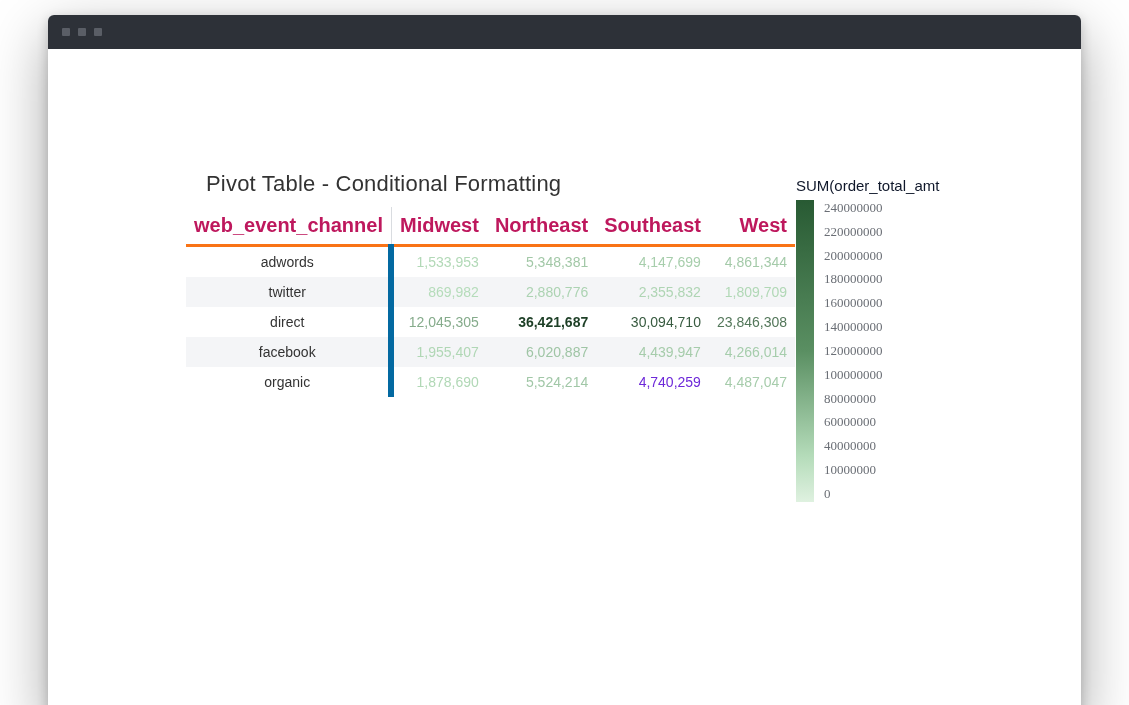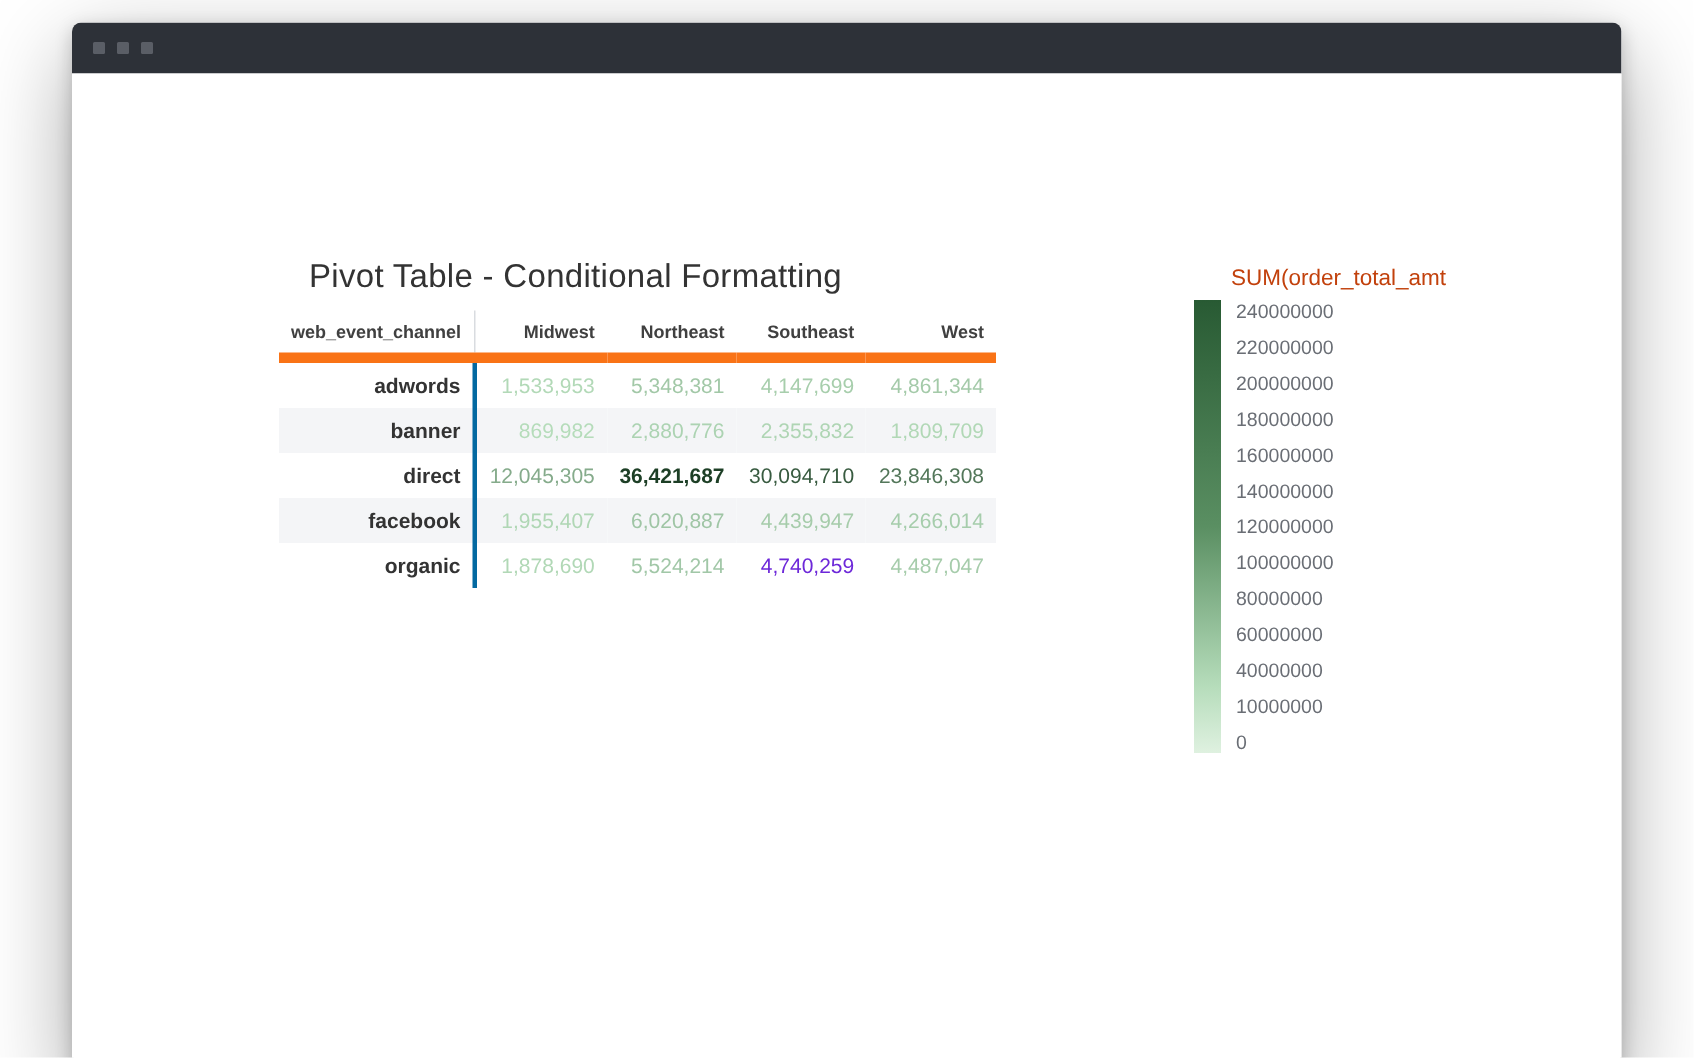--- a/index.html
+++ b/index.html
@@ -64,80 +64,80 @@
   .pivot .super-col {
     text-align: center;
     font-weight: 600;
     color: #333;
     font-size: 14px;
     border-bottom: 1px solid #d9dce0;
     padding-bottom: 6px;
   }
   .pivot .colheads th {
     font-weight: 600;
-    color: #404040;
-    border-bottom: 7px solid #f97316;
-    font-size: 12px;
+    color: #be185d;
+    border-bottom: 3px solid #f97316;
+    font-size: 20px;
   }
   .pivot .row-label-head {
     text-align: left;
     font-weight: 600;
     color: #333;
     border-bottom: 1px solid #d9dce0;
     border-right: 1px solid #d9dce0;
   }
   .pivot tbody td.rowlabel {
-    text-align: right;
-    font-weight: 700;
-    color: #333;
-    border-right: 3px solid #0369a1;
+    text-align: center;
+    font-weight: 400;
+    color: #333;
+    border-right: 6px solid #0369a1;
   }
   .pivot tbody tr:nth-child(even) td {
     background: #f4f5f7;
   }
   .pivot tbody td.val {
     font-variant-numeric: tabular-nums;
     font-weight: 500;
   }
   .legend {
     position: absolute;
     left: 748px;
     top: 128px;
     width: 200px;
     font-size: 14px;
     color: #333;
   }
   .legend-title {
     font-size: 15px;
     font-weight: 400;
-    color: #c2410c;
+    color: #0f172a;
     margin-bottom: 6px;
     white-space: nowrap;
     overflow: hidden;
     text-overflow: clip;
     max-width: 168px;
-    text-align: right;
   }
   .legend-body {
     display: flex;
     align-items: stretch;
     gap: 10px;
   }
   .gradient {
     width: 18px;
     height: 302px;
     background: linear-gradient(to bottom, #285a33 0%, #5a8f62 50%, #b5dcba 85%, #dff1e0 100%);
   }
   .ticks {
     display: flex;
     flex-direction: column;
     justify-content: space-between;
     height: 302px;
     font-size: 13px;
     color: #6a6e75;
+    font-family: Liberation Serif, serif;
   }
 </style>
 </head>
 <body>
 
 <div class="window">
   <div class="titlebar">
     <span class="dot"></span>
     <span class="dot"></span>
     <span class="dot"></span>
@@ -158,21 +158,21 @@
       </thead>
       <tbody id="pivot-body">
           <tr>
             <td class="rowlabel">adwords</td>
             <td class="val" style="color: rgb(178, 217, 183);">1,533,953</td>
             <td class="val" style="color: rgb(162, 200, 167);">5,348,381</td>
             <td class="val" style="color: rgb(167, 206, 172);">4,147,699</td>
             <td class="val" style="color: rgb(164, 202, 169);">4,861,344</td>
           </tr>
           <tr>
-            <td class="rowlabel">banner</td>
+            <td class="rowlabel">twitter</td>
             <td class="val" style="color: rgb(181, 220, 186);">869,982</td>
             <td class="val" style="color: rgb(172, 211, 178);">2,880,776</td>
             <td class="val" style="color: rgb(175, 213, 180);">2,355,832</td>
             <td class="val" style="color: rgb(177, 216, 182);">1,809,709</td>
           </tr>
           <tr>
             <td class="rowlabel">direct</td>
             <td class="val" style="color: rgb(133, 171, 139);">12,045,305</td>
             <td class="val" style="color: rgb(29, 63, 38); font-weight: bold;">36,421,687</td>
             <td class="val" style="color: rgb(56, 91, 64);">30,094,710</td>

